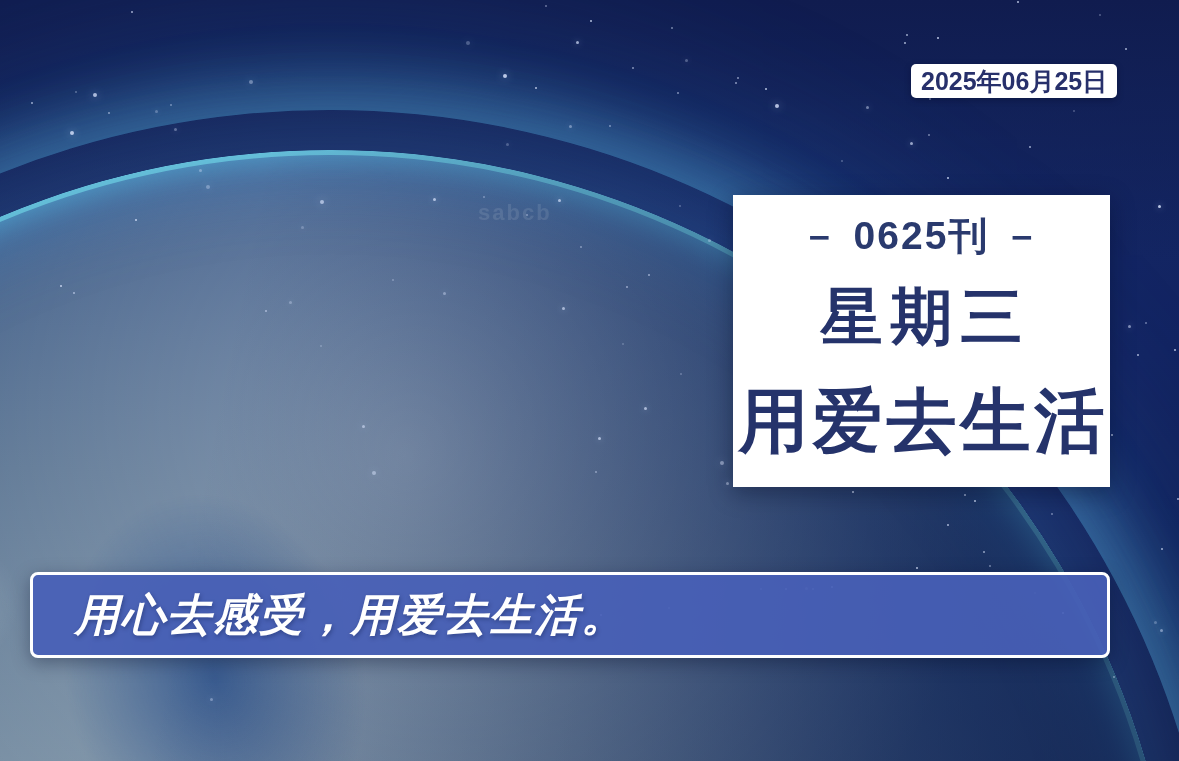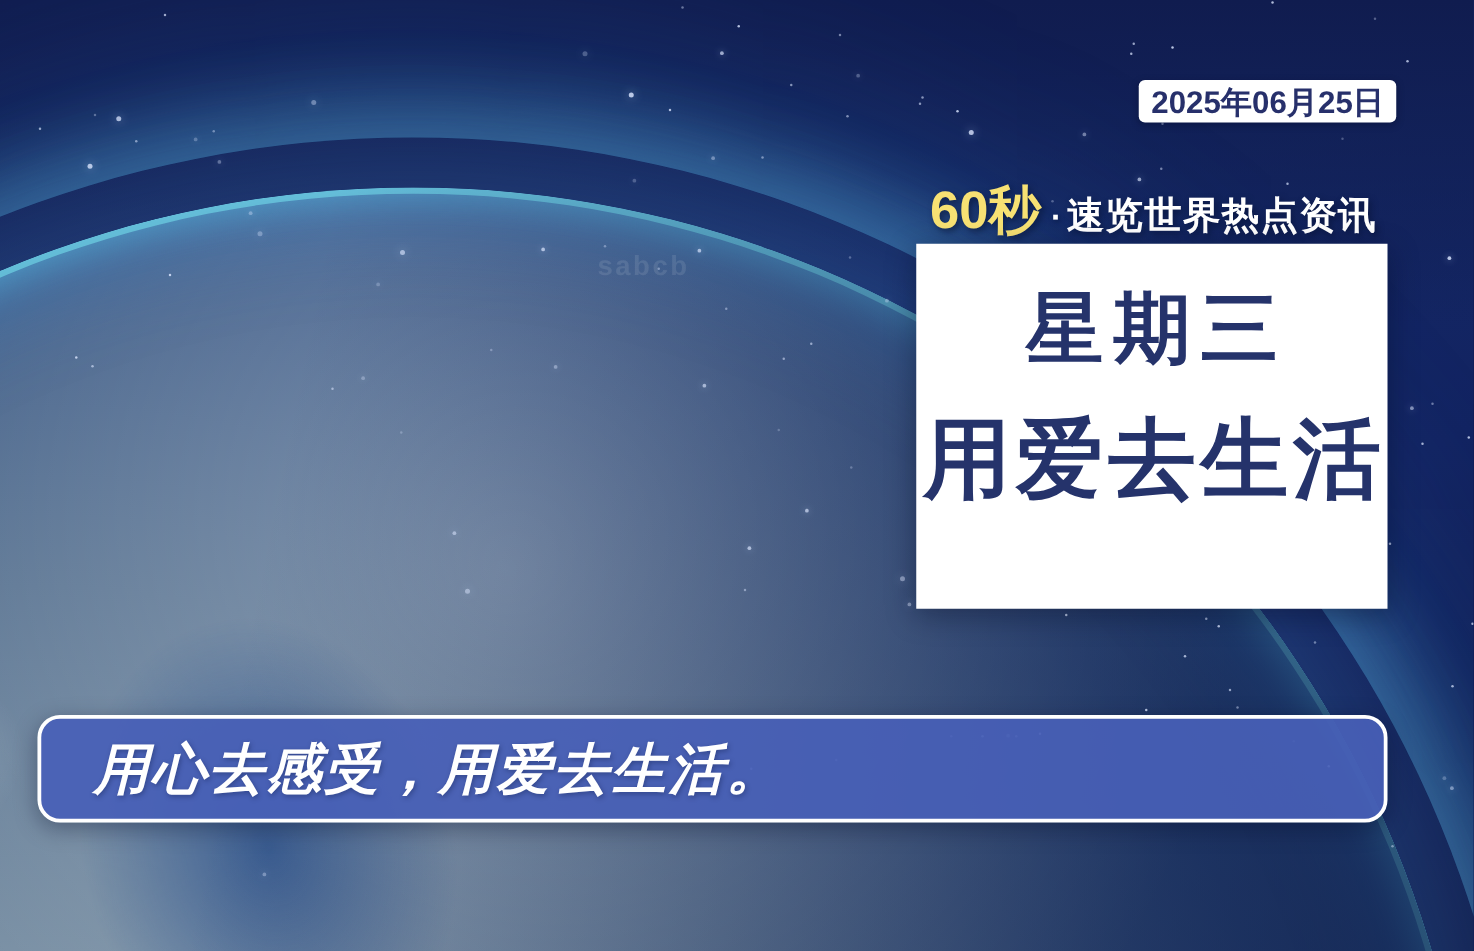--- a/index.html
+++ b/index.html
@@ -165,21 +165,21 @@
     letter-spacing:4px;
     text-indent:4px;
   }
 
   
   .banner{
     position:absolute;left:30px;top:572px;
     width:1080px;height:86px;
     background:rgba(72,96,183,0.92);
     border:3px solid #FFFFFF;
-    border-radius:18px;
+    border-radius:8px;
     display:flex;align-items:center;
     padding-left:42px;
     box-shadow:0 5px 18px rgba(4,10,36,0.35);
   }
   .banner-text{
     font-size:44px;font-weight:bold;color:#FFFFFF;
     font-style:italic;
     letter-spacing:2px;
     text-shadow:1px 2px 4px rgba(10,20,60,0.35);
     white-space:nowrap;
@@ -342,27 +342,23 @@
       <div class="star" style="left: 775px; top: 104px; width: 4px; height: 4px; opacity: 0.8; box-shadow: rgba(200, 220, 255, 0.7) 0px 0px 8px;"></div>
       <div class="star" style="left: 69.6px; top: 130.9px; width: 4px; height: 4px; opacity: 0.8; box-shadow: rgba(200, 220, 255, 0.7) 0px 0px 8px;"></div>
       <div class="star" style="left: 909.9px; top: 142.2px; width: 3px; height: 3px; opacity: 0.66; box-shadow: rgba(200, 220, 255, 0.7) 0px 0px 6px;"></div>
     </div>
 
   <div class="wm">sabcb</div>
 
 
   <div class="date-pill">2025年06月25日</div>
 
-  <div class="tagline">
-    <span class="tag-60">60秒</span>
-    <span class="tag-dot">·</span>
-    <span class="tag-rest">速览世界热点资讯</span>
-  </div>
 
   <div class="card">
+    <div class="card-issue">－ 0625刊 －</div>
     <div class="card-week">星期三</div>
     <div class="card-lunar">用爱去生活</div>
   </div>
 
   <div class="banner">
     <div class="banner-text">用心去感受，用爱去生活。</div>
   </div>
 
 </div>
 

